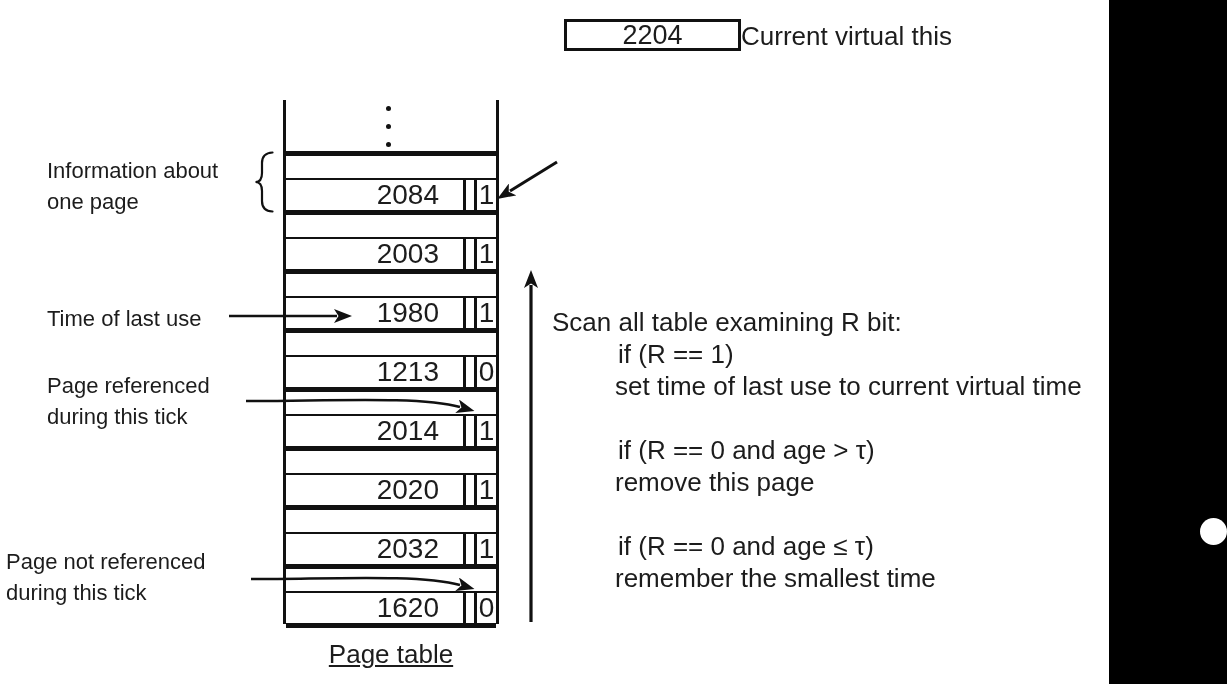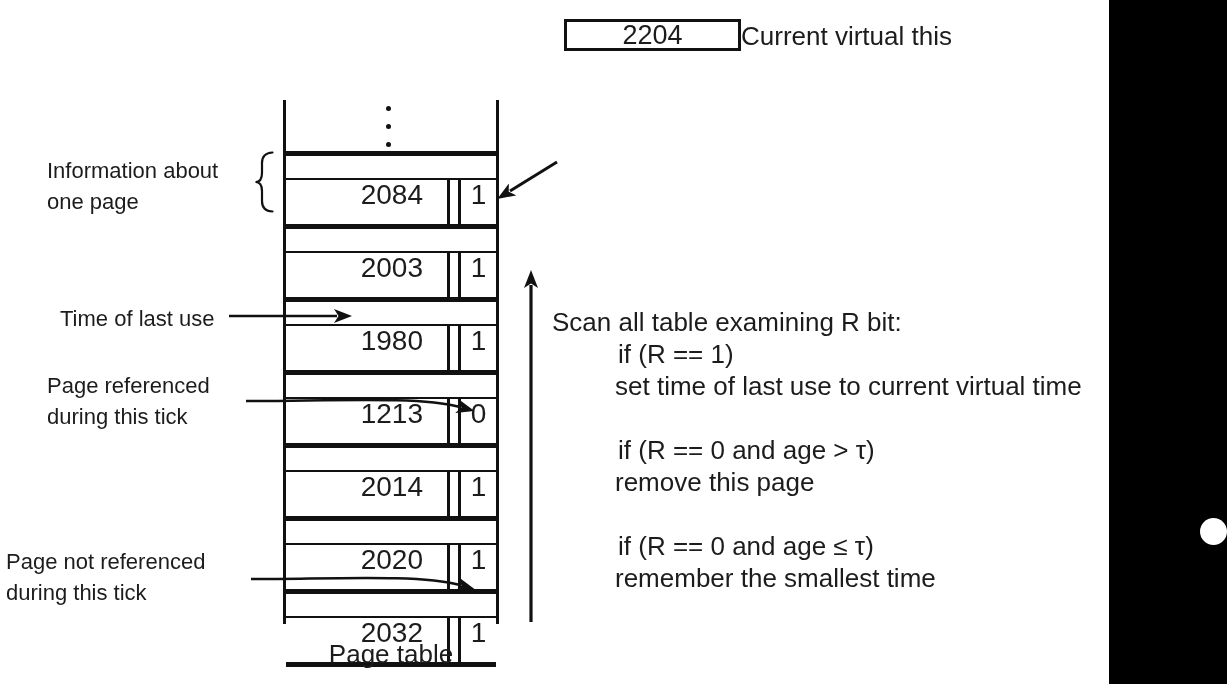--- a/index.html
+++ b/index.html
@@ -18,31 +18,31 @@
   
   .ptable{
     position:absolute;left:283px;top:100px;width:216px;height:524px;
     border-left:3px solid #111;border-right:3px solid #111;box-sizing:border-box;
   }
   .ptop{position:relative;height:51px;}
   .vdot{position:absolute;left:100px;width:5px;height:5px;border-radius:50%;background:#111;}
   .vdot.d1{top:6px}.vdot.d2{top:24px}.vdot.d3{top:42px}
   .sep{height:5px;background:#111;}
   .row-e{height:22px;border-bottom:2px solid #111;}
-  .row-v{height:44px;display:flex;}
+  .row-v{height:30px;display:flex;margin-left:16px;}
   .tcell{
     width:164px;box-sizing:border-box;border-right:3px solid #111;
     margin-right:8px;text-align:right;padding-right:24px;
     font-size:28px;line-height:30px;
   }
   .rcell{
     flex:1;box-sizing:border-box;border-left:3px solid #111;
     text-align:center;font-size:28px;line-height:30px;
   }
-  .caption{position:absolute;left:283px;top:639px;width:216px;text-align:center;font-size:26px;}
+  .caption{position:absolute;left:283px;top:639px;width:216px;text-align:center;font-size:26px;text-decoration:underline;}
   
   .algo{position:absolute;left:552px;top:306px;font-size:26px;line-height:32px;}
   .algo .cond{margin-left:66px;}
   .algo .act{margin-left:63px;}
   .clause.gap{margin-top:32px;}
   
   .overlay{position:absolute;left:0;top:0;pointer-events:none;}
   
   .edge-strip{position:absolute;left:1109px;top:0;width:118px;height:684px;background:#000;}
   .edge-dot{position:absolute;left:91px;top:518px;width:27px;height:27px;border-radius:50%;background:#fff;}
@@ -52,21 +52,21 @@
 
 <div class="stage">
 
   <div class="cvt-box">
     <span>2204</span>
   </div>
   <div class="cvt-label">Current virtual this</div>
 
   <div class="lbl" style="left:47px;top:155px;">Information about
 one page</div>
-  <div class="lbl" style="left:60px;top:303px;">Time of last use</div>
+  <div class="lbl" style="left:47px;top:303px;">Time of last use</div>
   <div class="lbl" style="left:47px;top:370px;">Page referenced
 during this tick</div>
   <div class="lbl" style="left:6px;top:546px;">Page not referenced
 during this tick</div>
 
 
   <div class="ptable">
     <div class="ptop">
       <div class="vdot d1"></div>
       <div class="vdot d2"></div>

